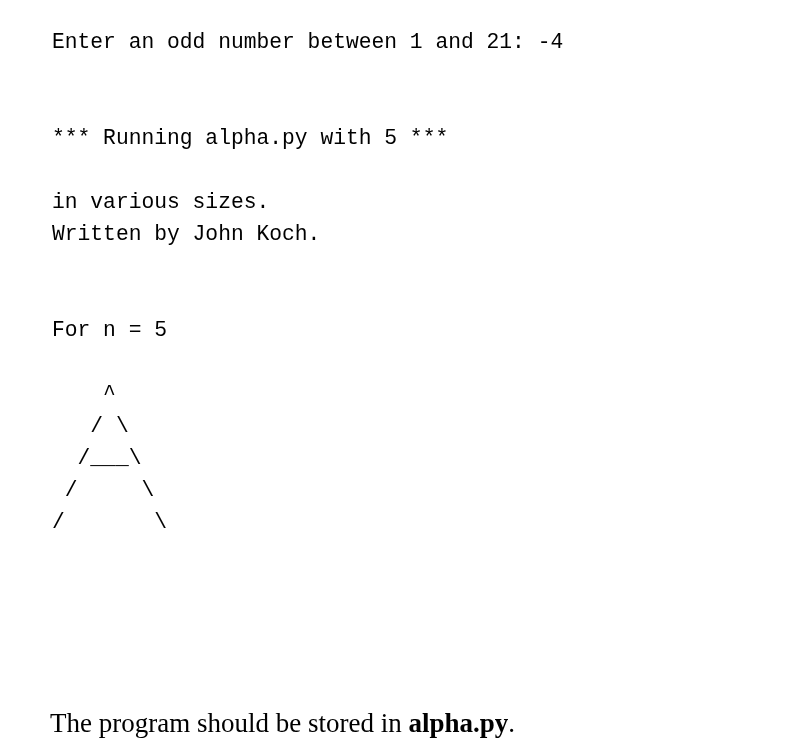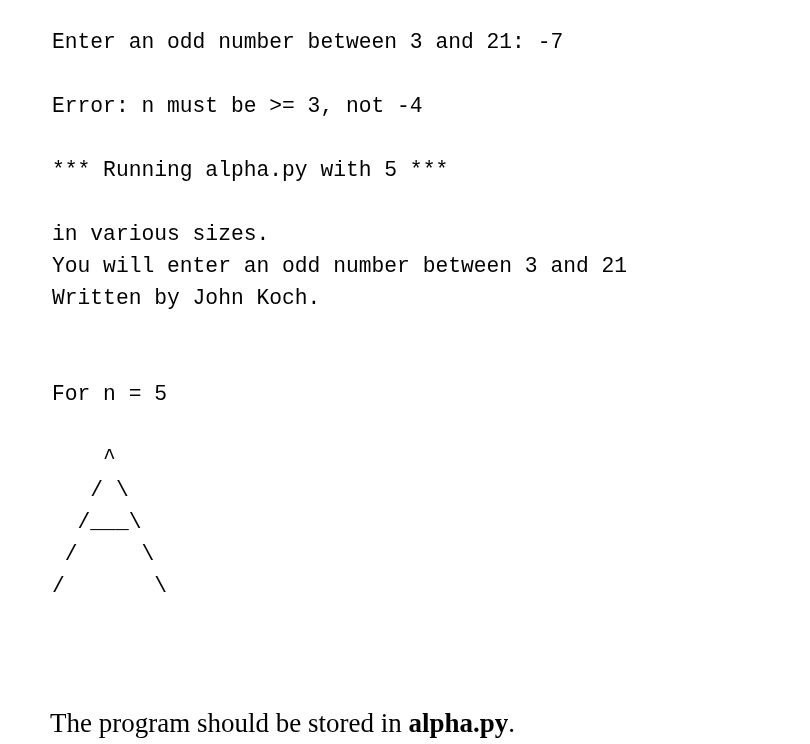--- a/index.html
+++ b/index.html
@@ -68,36 +68,34 @@
   }
   .footer-prose b {
     font-weight: 700;
   }
 </style>
 </head>
 <body>
 
 <div class="console-block">
 
-  <div class="console-line">Enter an odd number between 3 and 21: -7</div>
+  <div class="console-line">Enter an odd number between 1 and 21: -4</div>
 
   <div class="console-line blank">&nbsp;</div>
 
-  <div class="console-line">Error: n must be &gt;= 3, not -4</div>
 
   <div class="console-line blank">&nbsp;</div>
 
   <div class="console-line">*** Running alpha.py with 5 ***</div>
 
   <div class="console-line blank">&nbsp;</div>
 
 
   <div class="console-line">in various sizes.</div>
 
-  <div class="console-line">You will enter an odd number between 3 and 21</div>
 
   <div class="console-line">Written by John Koch.</div>
 
   <div class="console-line blank">&nbsp;</div>
 
 
   <div class="console-line blank">&nbsp;</div>
 
   <div class="console-line">For n = 5</div>
 

